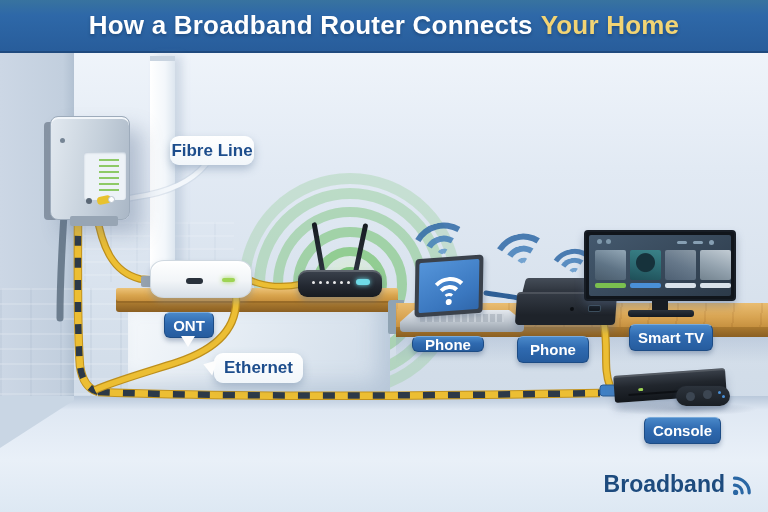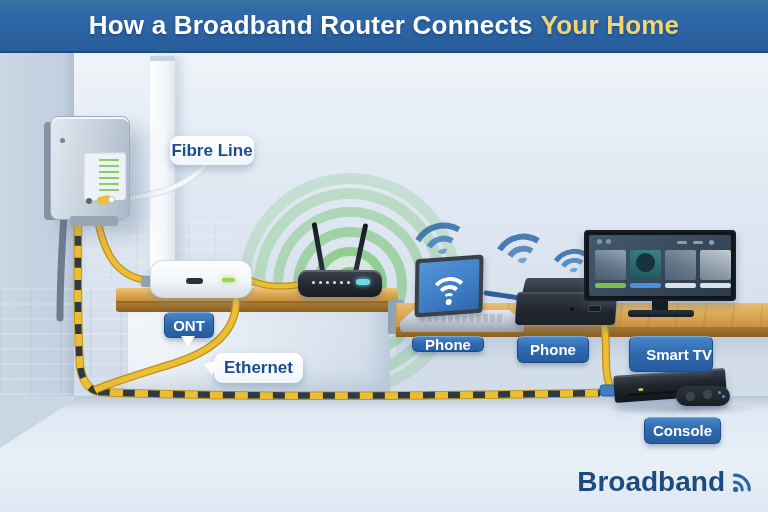--- a/index.html
+++ b/index.html
@@ -187,21 +187,21 @@
     font-weight:700;font-size:17px;box-shadow:0 4px 8px rgba(110,135,165,.45);}
   .pt-up::before{content:"";position:absolute;top:-9px;left:50%;margin-left:-7px;
     border:7px solid transparent;border-top:none;border-bottom:10px solid #fdfdfd;}
   .pt-down::after{content:"";position:absolute;bottom:-10px;left:16px;
     border:7px solid transparent;border-bottom:none;border-top:11px solid #fdfdfd;}
   .pt-left::before{content:"";position:absolute;left:-11px;top:5px;transform:rotate(18deg);
     border:8px solid transparent;border-left:none;border-right:12px solid #fdfdfd;}
 
   
   .brand{position:absolute;right:12px;bottom:14px;display:flex;align-items:center;gap:5px;
-    font-size:28px;color:#21558c;}
+    font-size:23px;color:#21558c;}
   .brand .b1{font-weight:700;color:#1d4b7e;}
   .brand .b2{font-weight:400;color:#2a67a4;letter-spacing:-.3px;}
   svg{display:block;}
   .cables{position:absolute;left:0;top:0;}
 </style>
 </head>
 <body>
 
 <div class="stage">
 
@@ -389,21 +389,21 @@
   </div>
   <div class="pill-blue pt-down" style="left:164px;top:312px;width:50px;height:26px;">
     <span>ONT</span>
   </div>
   <div class="pill-blue" style="left:412px;top:336px;width:72px;height:16px;">
     <span>Phone</span>
   </div>
   <div class="pill-blue" style="left:517px;top:336px;width:72px;height:27px;">
     <span>Phone</span>
   </div>
-  <div class="pill-blue" style="left:629px;top:336px;width:84px;height:36px;justify-content:flex-end;">
+  <div class="pill-blue" style="left:629px;top:324px;width:84px;height:27px;">
     <span>Smart TV</span>
   </div>
   <div class="pill-blue" style="left:644px;top:417px;width:77px;height:27px;">
     <span>Console</span>
   </div>
 
   <div class="brand">
     <span class="b1">Broadband</span>
     <svg width="26" height="24" viewBox="0 0 24 24">
       <circle cx="4.6" cy="19.4" r="2.6" fill="#2a67a4"></circle>

